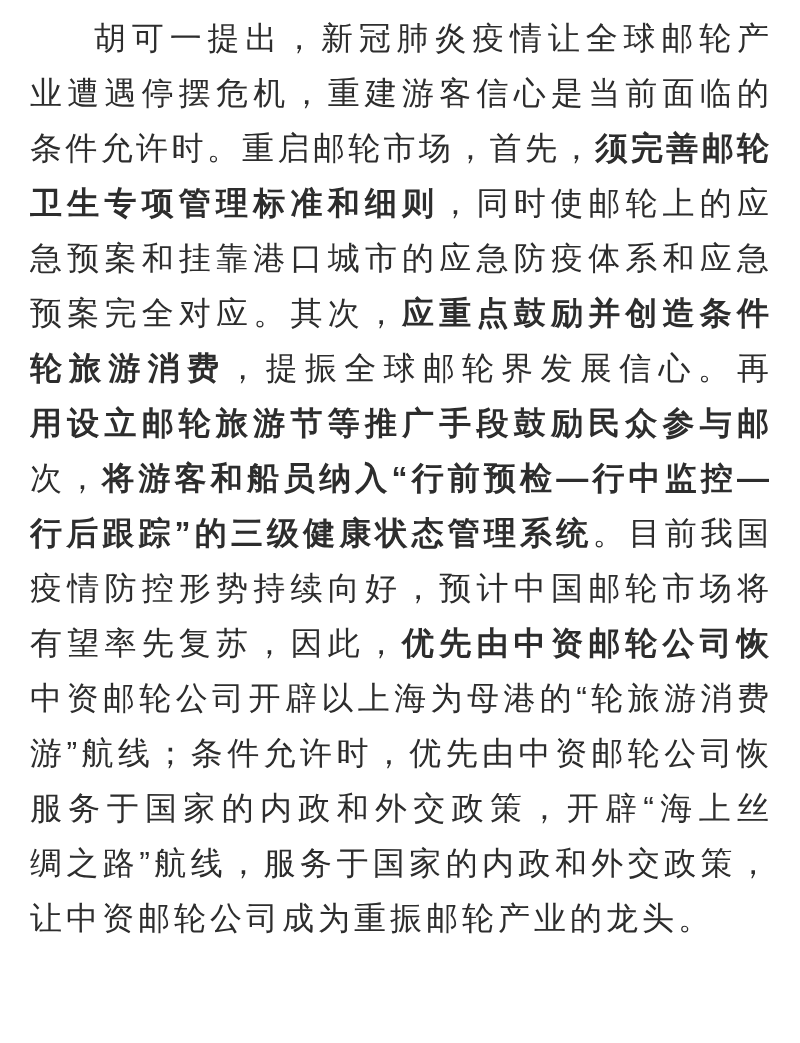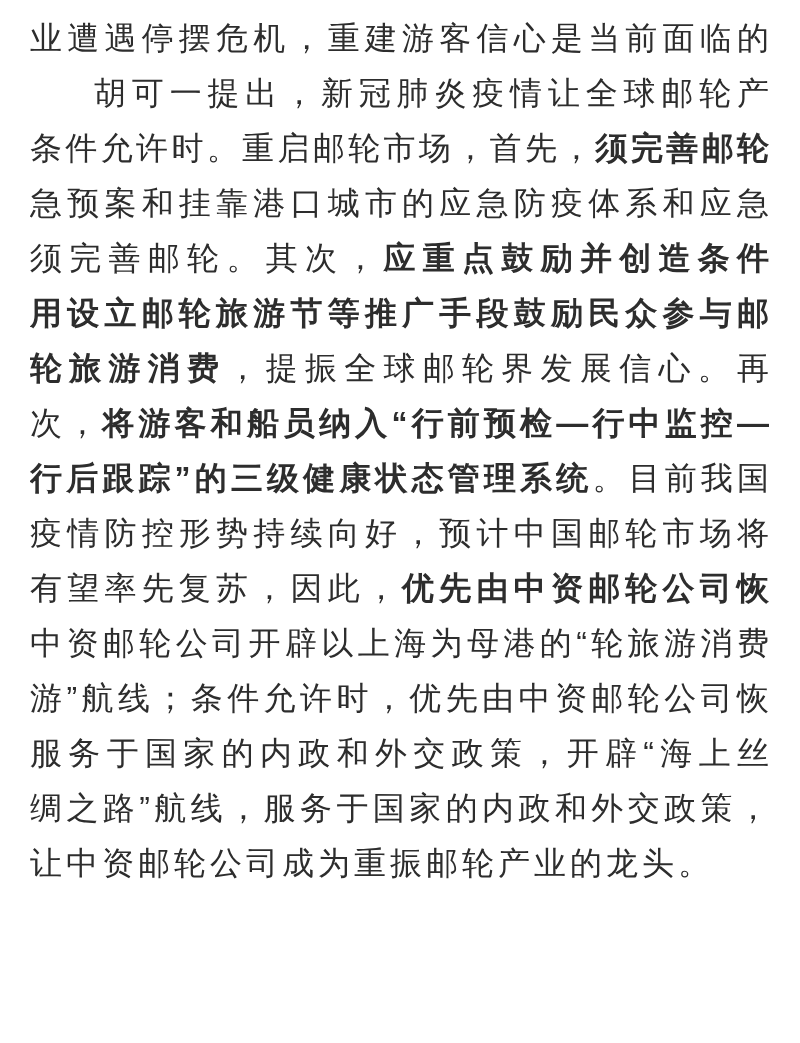--- a/index.html
+++ b/index.html
@@ -38,27 +38,28 @@
     letter-spacing: 4px;
   }
   .seg { font-weight: 400; }
   .seg.bold { font-weight: 700; }
 </style>
 </head>
 <body style="background: rgb(255, 255, 255);">
 
 <main>
   <article id="article-body" style="color: rgb(45, 45, 45);">
+      <div class="line indent"><span class="seg">胡可一提出，新冠肺炎疫情让全球邮轮产</span></div>
       <div class="line"><span class="seg">业遭遇停摆危机，重建游客信心是当前面临的</span></div>
-      <div class="line indent"><span class="seg">胡可一提出，新冠肺炎疫情让全球邮轮产</span></div>
       <div class="line"><span class="seg">条件允许时。重启邮轮市场，首先，</span><span class="seg bold">须完善邮轮</span></div>
+      <div class="line"><span class="seg bold">卫生专项管理标准和细则</span><span class="seg">，同时使邮轮上的应</span></div>
       <div class="line"><span class="seg">急预案和挂靠港口城市的应急防疫体系和应急</span></div>
-      <div class="line"><span class="seg">须完善邮轮。其次，</span><span class="seg bold">应重点鼓励并创造条件</span></div>
+      <div class="line"><span class="seg">预案完全对应。其次，</span><span class="seg bold">应重点鼓励并创造条件</span></div>
+      <div class="line"><span class="seg bold">轮旅游消费</span><span class="seg">，提振全球邮轮界发展信心。再</span></div>
       <div class="line"><span class="seg bold">用设立邮轮旅游节等推广手段鼓励民众参与邮</span></div>
-      <div class="line"><span class="seg bold">轮旅游消费</span><span class="seg">，提振全球邮轮界发展信心。再</span></div>
       <div class="line"><span class="seg">次，</span><span class="seg bold">将游客和船员纳入“行前预检—行中监控—</span></div>
       <div class="line"><span class="seg bold">行后跟踪”的三级健康状态管理系统</span><span class="seg">。目前我国</span></div>
       <div class="line"><span class="seg">疫情防控形势持续向好，预计中国邮轮市场将</span></div>
       <div class="line"><span class="seg">有望率先复苏，因此，</span><span class="seg bold">优先由中资邮轮公司恢</span></div>
       <div class="line"><span class="seg">中资邮轮公司开辟以上海为母港的“轮旅游消费</span></div>
       <div class="line"><span class="seg">游”航线；条件允许时，优先由中资邮轮公司恢</span></div>
       <div class="line"><span class="seg">服务于国家的内政和外交政策，开辟“海上丝</span></div>
       <div class="line"><span class="seg">绸之路”航线，服务于国家的内政和外交政策，</span></div>
       <div class="line no-justify"><span class="seg">让中资邮轮公司成为重振邮轮产业的龙头。</span></div>
     </article>

